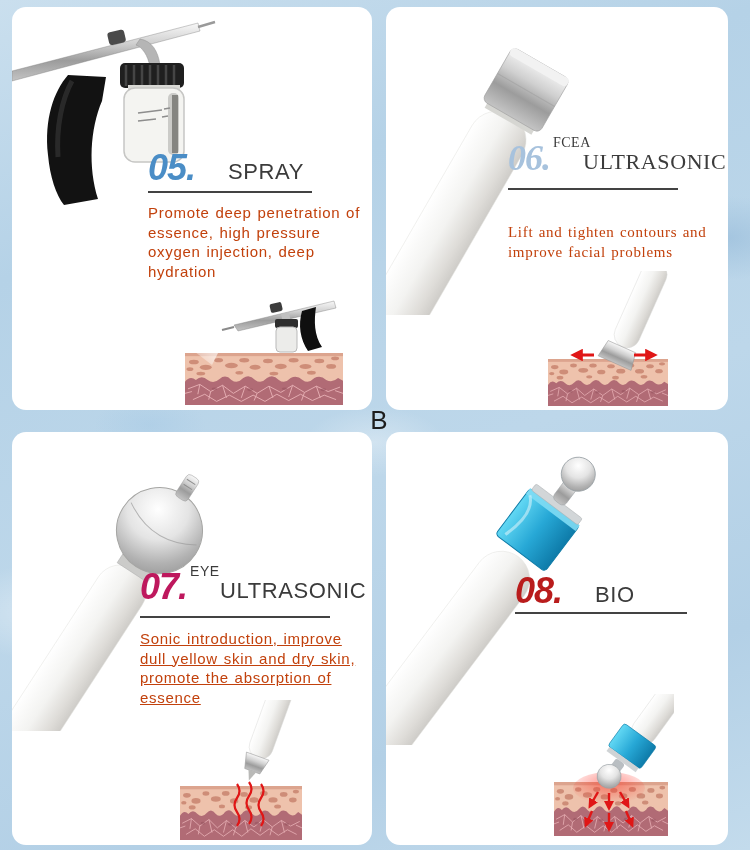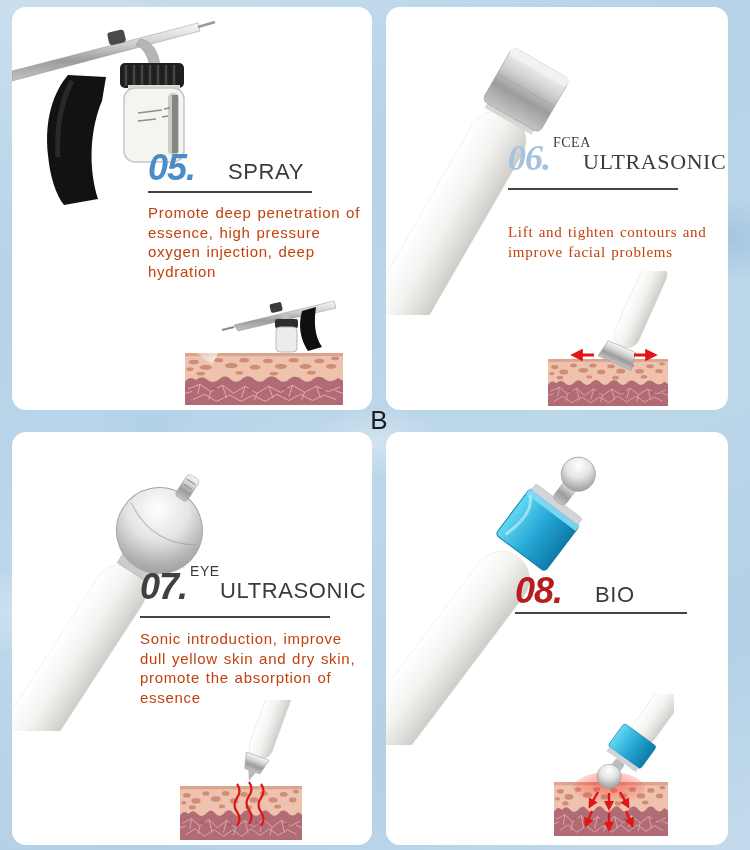--- a/index.html
+++ b/index.html
@@ -35,21 +35,21 @@
   .desc{position:absolute;margin:0;color:#c2410c;font-size:15px;line-height:1.3;
     letter-spacing:.7px;word-spacing:1px;}
   #p1 .heading{left:136px;top:146px;}
   #p1 .rule{left:136px;top:184px;width:164px;}
   #p1 .desc{left:136px;top:196px;width:214px;}
   #p2 .heading{left:122px;top:128px;}
   #p2 .rule{left:122px;top:181px;width:170px;}
   #p2 .desc{left:122px;top:196px;width:214px;margin-top:20px;}
   #p3 .heading{left:128px;top:132px;}
   #p3 .rule{left:128px;top:184px;width:190px;}
-  #p3 .desc{left:128px;top:197px;width:228px;}
+  #p3 .desc{left:128px;top:197px;width:228px;text-decoration:underline;}
   #p4 .heading{left:129px;top:144px;}
   #p4 .rule{left:129px;top:180px;width:172px;}
   #p4 .desc{left:129px;top:192px;width:218px;}
   .center-letter{position:absolute;left:364px;top:407px;width:30px;text-align:center;
     font-size:26px;line-height:1;color:#1c1c1c;}
 </style>
 </head>
 <body>
 
 <svg width="0" height="0" style="position:absolute" aria-hidden="true">
@@ -210,21 +210,21 @@
       <g transform="rotate(33 105 150)">
         <rect x="79" y="118" width="52" height="250" rx="26" fill="url(#wandV)" stroke="#e3e3e0" stroke-width=".5"></rect>
         <rect x="87" y="106" width="36" height="16" fill="#cbcbc9" stroke="#ababab" stroke-width=".5"></rect>
         <circle cx="105" cy="72" r="43" fill="url(#chromeR)" stroke="#a5a5a3" stroke-width="1"></circle>
         <path d="M66,64 Q105,88 144,64" stroke="#9b9b9b" stroke-width="1" fill="none" opacity=".7"></path>
         <rect x="98" y="8" width="14" height="26" rx="4" fill="url(#metal)" stroke="#a0a0a0" stroke-width=".5"></rect>
         <path d="M100,14 h10 M100,20 h10" stroke="#8f8f8f" stroke-width="1"></path>
       </g>
     </svg>
     <div class="heading">
-      <span class="num" style="color: #404040;">07.</span>
+      <span class="num" style="color: #be185d;">07.</span>
       <span class="titles">
         <span class="title-top">EYE</span>
         <span class="title-main">ULTRASONIC</span>
       </span>
     </div>
     <div class="rule"></div>
     <p class="desc">Sonic introduction, improve dull yellow skin and dry skin, promote the absorption of essence</p>
     <svg class="illus" width="138" height="142" viewBox="0 0 138 142">
       <use href="#skin" x="6" y="86" width="122" height="54"></use>
       <g transform="translate(34,-2) rotate(20 60 30)">

